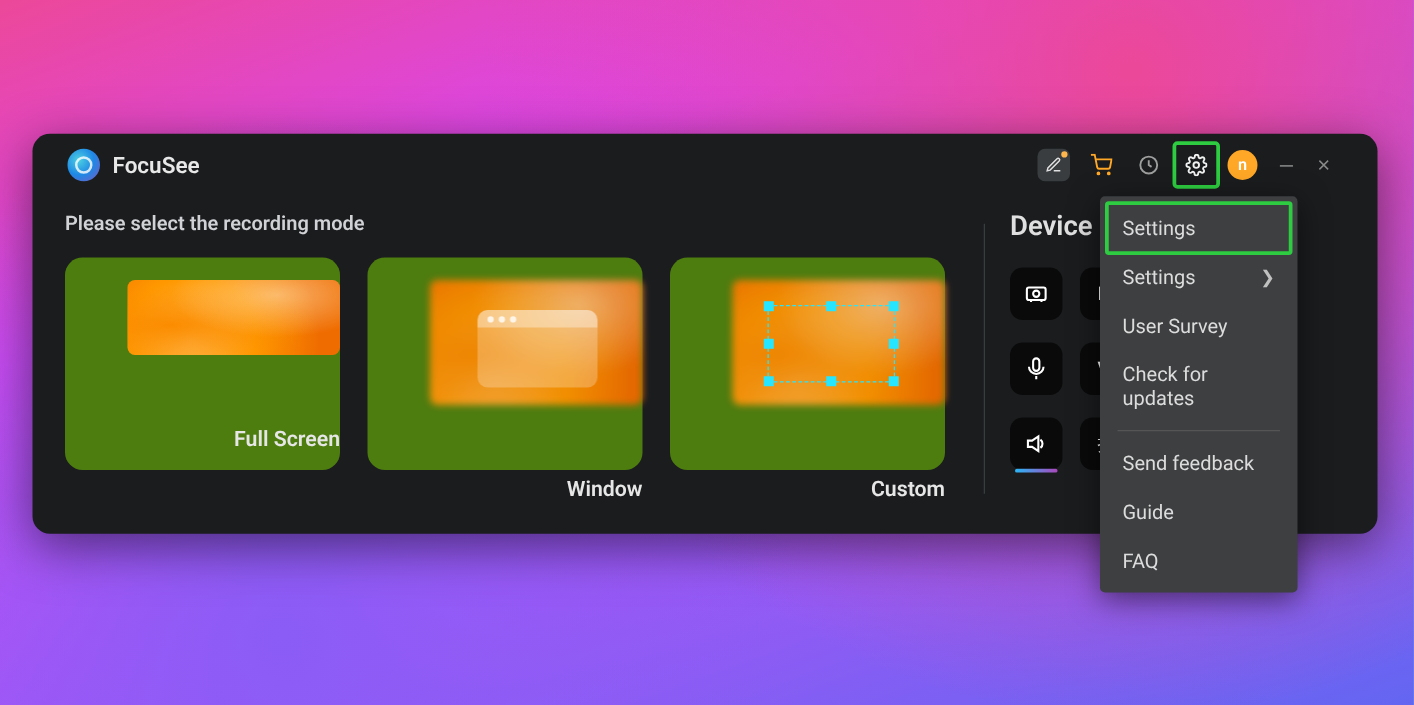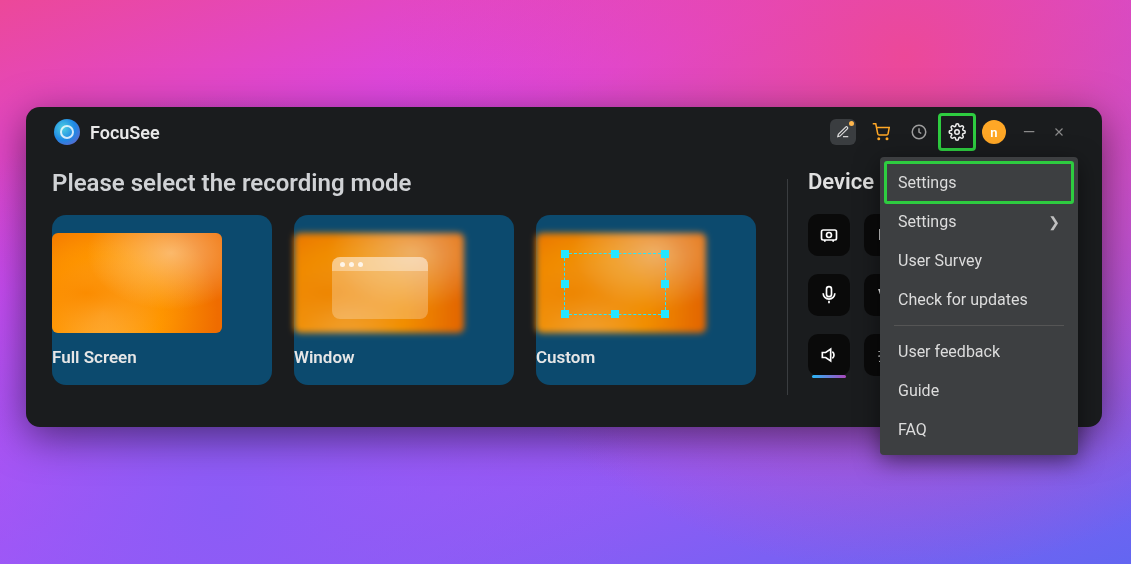--- a/index.html
+++ b/index.html
@@ -83,29 +83,30 @@
 }
 .win-ctrl { width: 22px; color:#8a8a8a; cursor:pointer; text-align:center; font-size:16px;}
 
 .body-area {
   flex: 1;
   display: flex;
   padding: 12px 26px 22px 26px;
   gap: 20px;
 }
 .rec-panel { flex: 1; }
-.rec-heading { color: #d0d2d5; font-size: 24px; font-weight: 600; margin-bottom: 18px;}
+.rec-heading { color: #d0d2d5; font-size: 16px; font-weight: 600; margin-bottom: 18px;}
 .cards { display: flex; gap: 22px; }
 .card {
   width: 220px; height: 170px;
-  background: #0c4a6e;
+  background: #4d7c0f;
   border-radius: 14px;
-  display:flex; flex-direction:column; align-items:flex-start;
+  display:flex; flex-direction:column; align-items:flex-end;
   padding: 18px 0 14px 0;
   cursor: pointer;
+  gap: 44px;
 }
 .thumb {
   width: 170px; height: 100px;
   border-radius: 6px;
   background: radial-gradient(circle at 30% 80%, #ffb74d 0%, #ff9800 40%, #ef6c00 80%);
   position: relative;
   overflow: hidden;
 }
 .thumb::before{
   content:""; position:absolute; inset:0;
@@ -154,21 +155,21 @@
   height:42px;border-radius:10px;background:#0a0a0a;
   display:flex;align-items:center;padding:0 14px;color:#fff;font-size:15px;font-weight:500;
   min-width:40px;
 }
 
 
 .menu {
   position: absolute;
   left: 880px;
   top: 157px;
-  width: 198px;
+  width: 158px;
   background: #3d3f41;
   border-radius: 4px;
   box-shadow: 0 6px 24px rgba(0,0,0,0.5);
   padding: 6px 0;
   z-index: 10;
 }
 .menu-item{
   padding: 10px 18px;
   color:#dcdcdc;
   font-size:16px;
@@ -329,21 +330,21 @@
     <span class="chevron">❯</span>
   </div>
   <div class="menu-item">
     <span>User Survey</span>
   </div>
   <div class="menu-item">
     <span>Check for updates</span>
   </div>
   <div class="menu-sep"></div>
   <div class="menu-item">
-    <span>User feedback</span>
+    <span>Send feedback</span>
   </div>
   <div class="menu-item">
     <span>Guide</span>
   </div>
   <div class="menu-item">
     <span>FAQ</span>
   </div>
 </div>
 
 </body></html>

